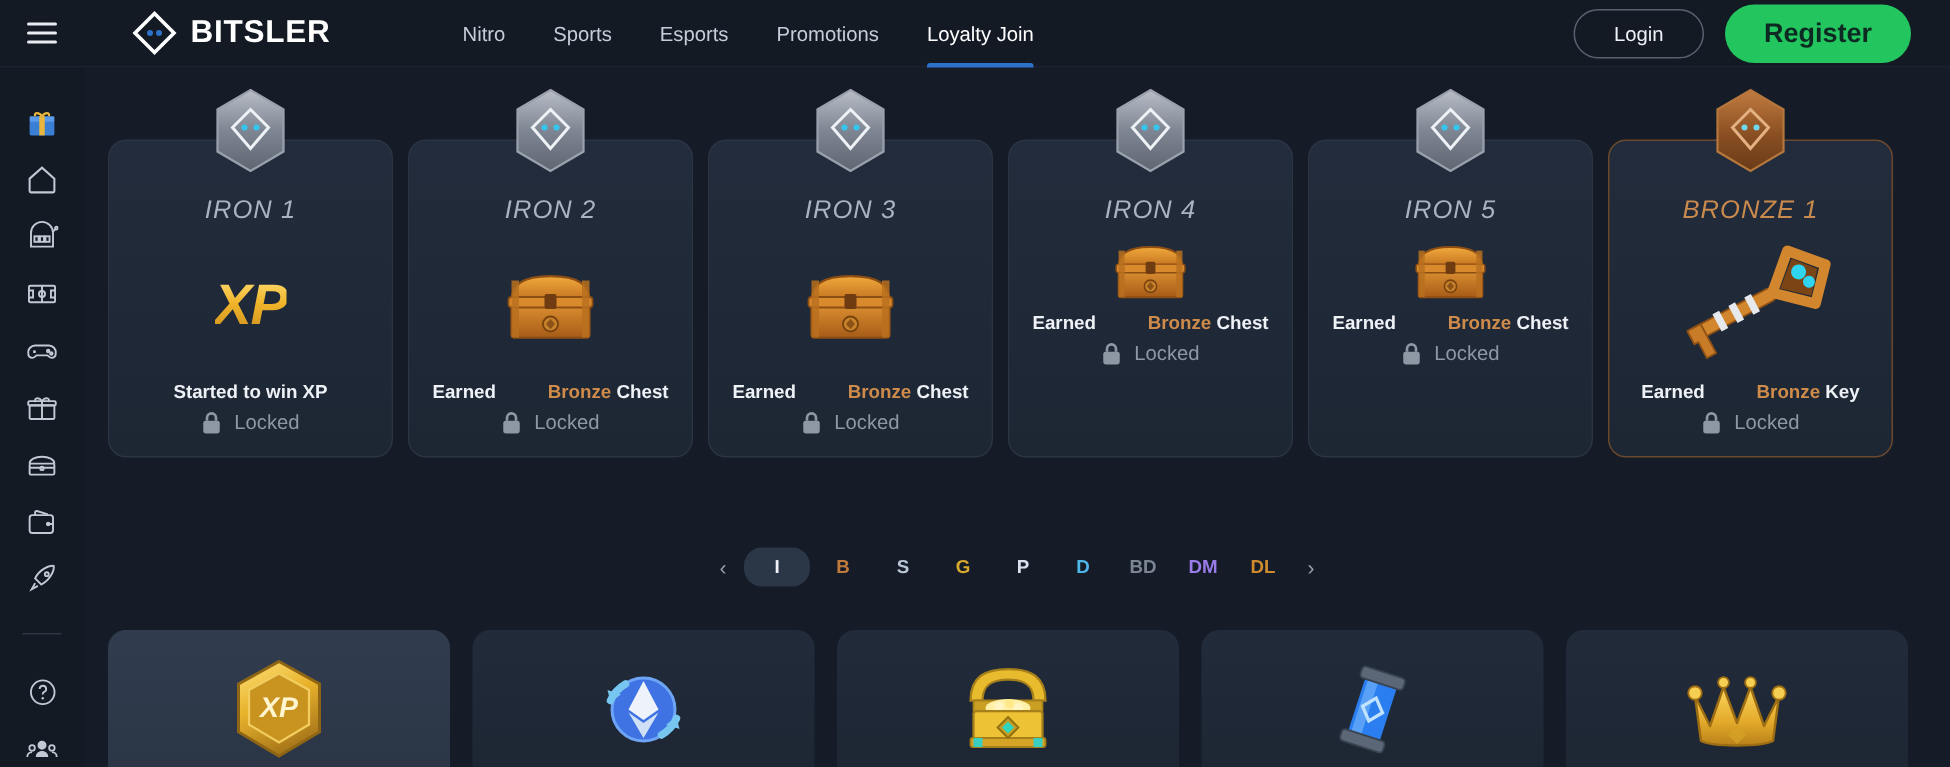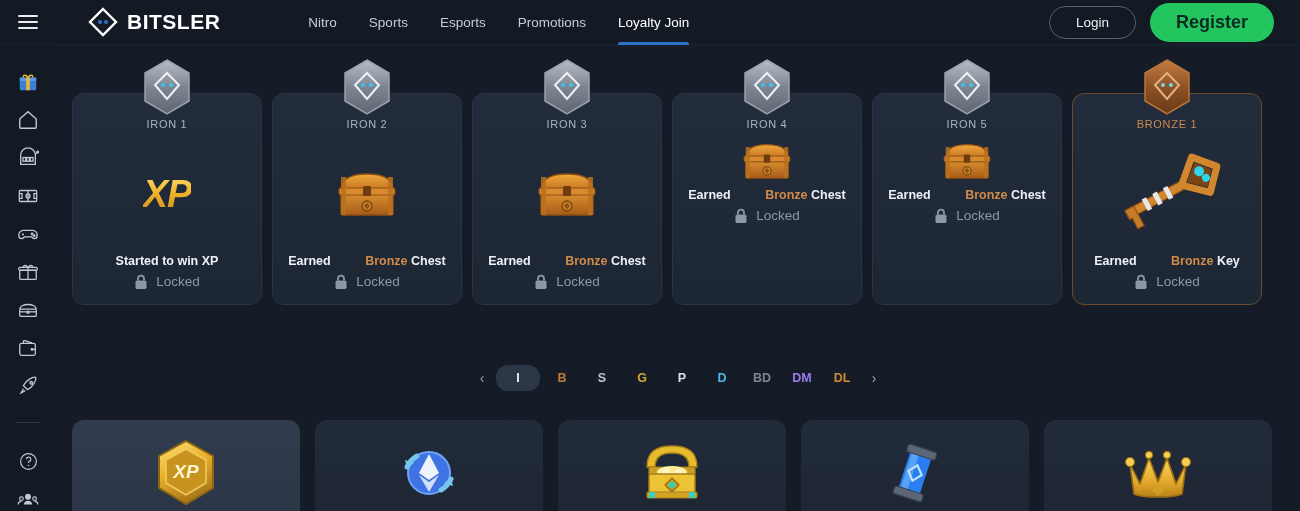--- a/index.html
+++ b/index.html
@@ -68,21 +68,21 @@
     background: linear-gradient(180deg, #232c3c 0%, #1d2633 100%);
     position: relative; display: flex; flex-direction: column; align-items: center;
     cursor: pointer;
   }
   .tier-card.bronze { border-color: #6b4a2c; }
   .badge-hex {
     position: absolute; top: -35px; left: 50%; transform: translateX(-50%);
     width: 50px; height: 56px;
   }
   .tier-name {
-    font-size: 11px; letter-spacing: 0.7px; color: #aab3c0; margin-top: 24px; font-weight: 500;
+    font-size: 17px; letter-spacing: 0.7px; color: #aab3c0; margin-top: 36px; font-weight: 500; font-style: italic;
   }
   .tier-card.bronze .tier-name { color: #c98a4e; }
   .tier-art {
     flex: 1; display: flex; align-items: center; justify-content: center; width:100%;
     padding-top: 4px;
   }
   .xp-word {
     font-size: 38px; font-weight: 800; font-style: italic; letter-spacing: -1px;
     background: linear-gradient(180deg,#ffe07a 0%, #f0b429 45%, #c98a1e 100%);
     -webkit-background-clip: text; background-clip: text; color: transparent;

